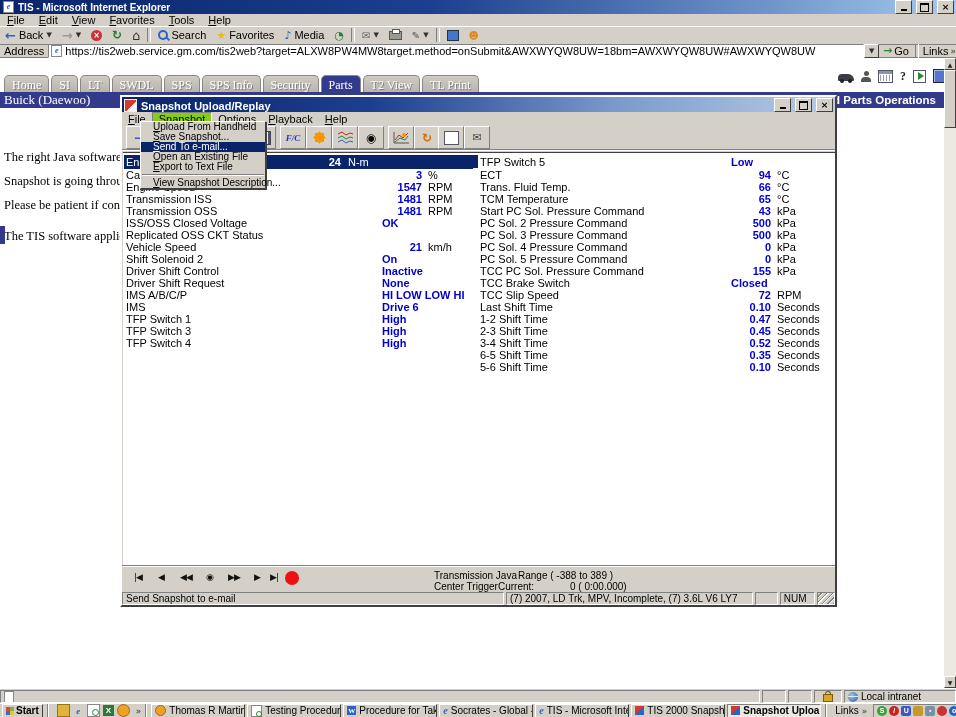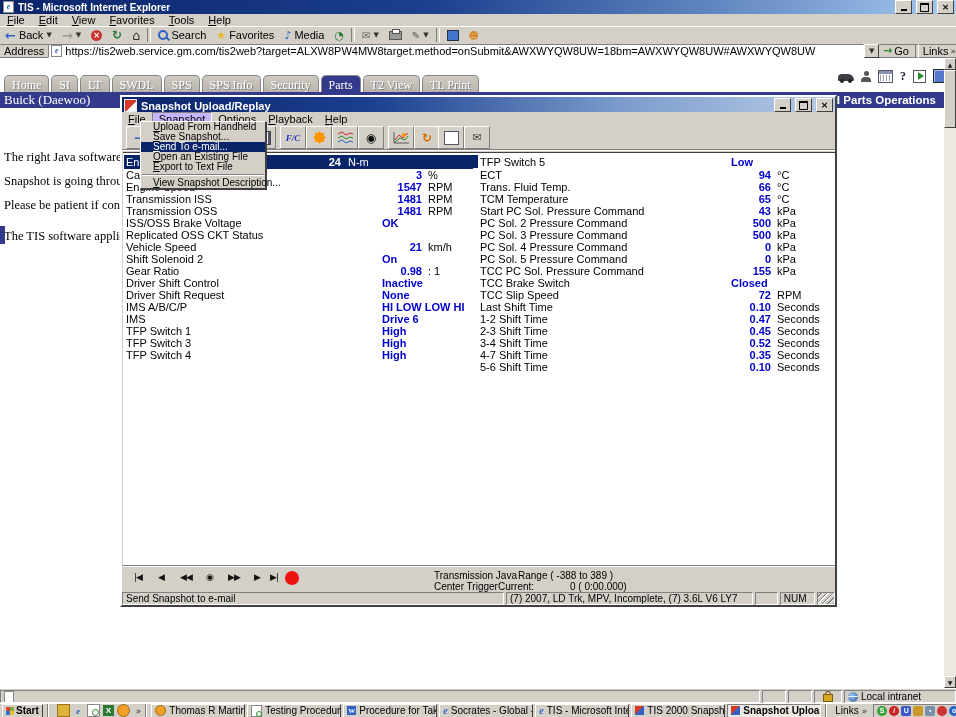--- a/index.html
+++ b/index.html
@@ -80,21 +80,21 @@
             border:1px solid;border-color:#fff #404040 #404040 #fff;box-sizing:border-box}
   
   #win{left:120px;top:95px;width:717px;height:512px;background:#d4d0c8;
        border:2px solid;border-color:#fff #404040 #404040 #fff;box-sizing:border-box}
   #win-titlebar{position:absolute;left:0;top:0;width:713px;height:15px;
      background:linear-gradient(90deg,#0a246a 0%,#1c3f8f 35%,#7b9ccc 70%,#b9cce6 100%);
      color:#fff;font-weight:bold;font-size:11px;display:flex;align-items:flex-end;gap:4px;padding-left:2px;box-sizing:border-box}
   .snap-ico{width:11px;height:11px;background:linear-gradient(135deg,#d43a2a 55%,#f4f4f4 55%);border:1px solid #eee;flex:none}
   #win-menubar{position:absolute;left:0;top:15px;width:713px;height:13px;display:flex;align-items:center;font-size:11px}
   #win-menubar span{padding:0 6px;height:12px;line-height:12px}
-  #win-menubar span.open{border:1px solid;border-color:#808080 #fff #fff #808080;background:#c4b5fd}
+  #win-menubar span.open{border:1px solid;border-color:#808080 #fff #fff #808080;background:#84cc16}
   #win-toolbar{position:absolute;left:0;top:28px;width:713px;height:24px}
   .wtb{position:absolute;top:1px;width:24px;height:21px;background:#d4d0c8;border:1px solid;
        border-color:#fff #808080 #808080 #fff;display:flex;align-items:center;justify-content:center;
        font-family:"DejaVu Sans",sans-serif}
   .w-bars{width:14px;height:12px;background:repeating-linear-gradient(90deg,#556 0 2px,#eef 2px 4px);border:1px solid #445}
   .w-fc{color:#2233bb;font:bold italic 9px "Liberation Serif",serif}
   .w-sun{position:relative;width:9px;height:9px}
   .w-sun::before,.w-sun::after{content:"";position:absolute;inset:0;background:#ff9500}
   .w-sun::after{transform:rotate(45deg)}
   .w-frame{width:13px;height:12px;border:1px solid #556;background:#fff}
@@ -413,40 +413,35 @@
           <span class="pname">Transmission ISS</span>
           <span class="pval">1481</span>
           <span class="punit">RPM</span>
         </div>
         <div class="prow">
           <span class="pname">Transmission OSS</span>
           <span class="pval">1481</span>
           <span class="punit">RPM</span>
         </div>
         <div class="prow">
-          <span class="pname">ISS/OSS Brake Voltage</span>
+          <span class="pname">ISS/OSS Closed Voltage</span>
           <span class="pval txt">OK</span>
         </div>
         <div class="prow">
           <span class="pname">Replicated OSS CKT Status</span>
           <span class="pval"></span>
         </div>
         <div class="prow">
           <span class="pname">Vehicle Speed</span>
           <span class="pval">21</span>
           <span class="punit">km/h</span>
         </div>
         <div class="prow">
           <span class="pname">Shift Solenoid 2</span>
           <span class="pval txt">On</span>
-        </div>
-        <div class="prow">
-          <span class="pname">Gear Ratio</span>
-          <span class="pval">0.98</span>
-          <span class="punit">: 1</span>
         </div>
         <div class="prow">
           <span class="pname">Driver Shift Control</span>
           <span class="pval txt">Inactive</span>
         </div>
         <div class="prow">
           <span class="pname">Driver Shift Request</span>
           <span class="pval txt">None</span>
         </div>
         <div class="prow">
@@ -544,21 +539,21 @@
           <span class="pname">2-3 Shift Time</span>
           <span class="pval">0.45</span>
           <span class="punit">Seconds</span>
         </div>
         <div class="prow">
           <span class="pname">3-4 Shift Time</span>
           <span class="pval">0.52</span>
           <span class="punit">Seconds</span>
         </div>
         <div class="prow">
-          <span class="pname">4-7 Shift Time</span>
+          <span class="pname">6-5 Shift Time</span>
           <span class="pval">0.35</span>
           <span class="punit">Seconds</span>
         </div>
         <div class="prow">
           <span class="pname">5-6 Shift Time</span>
           <span class="pval">0.10</span>
           <span class="punit">Seconds</span>
         </div>
       </div>
   </div>

